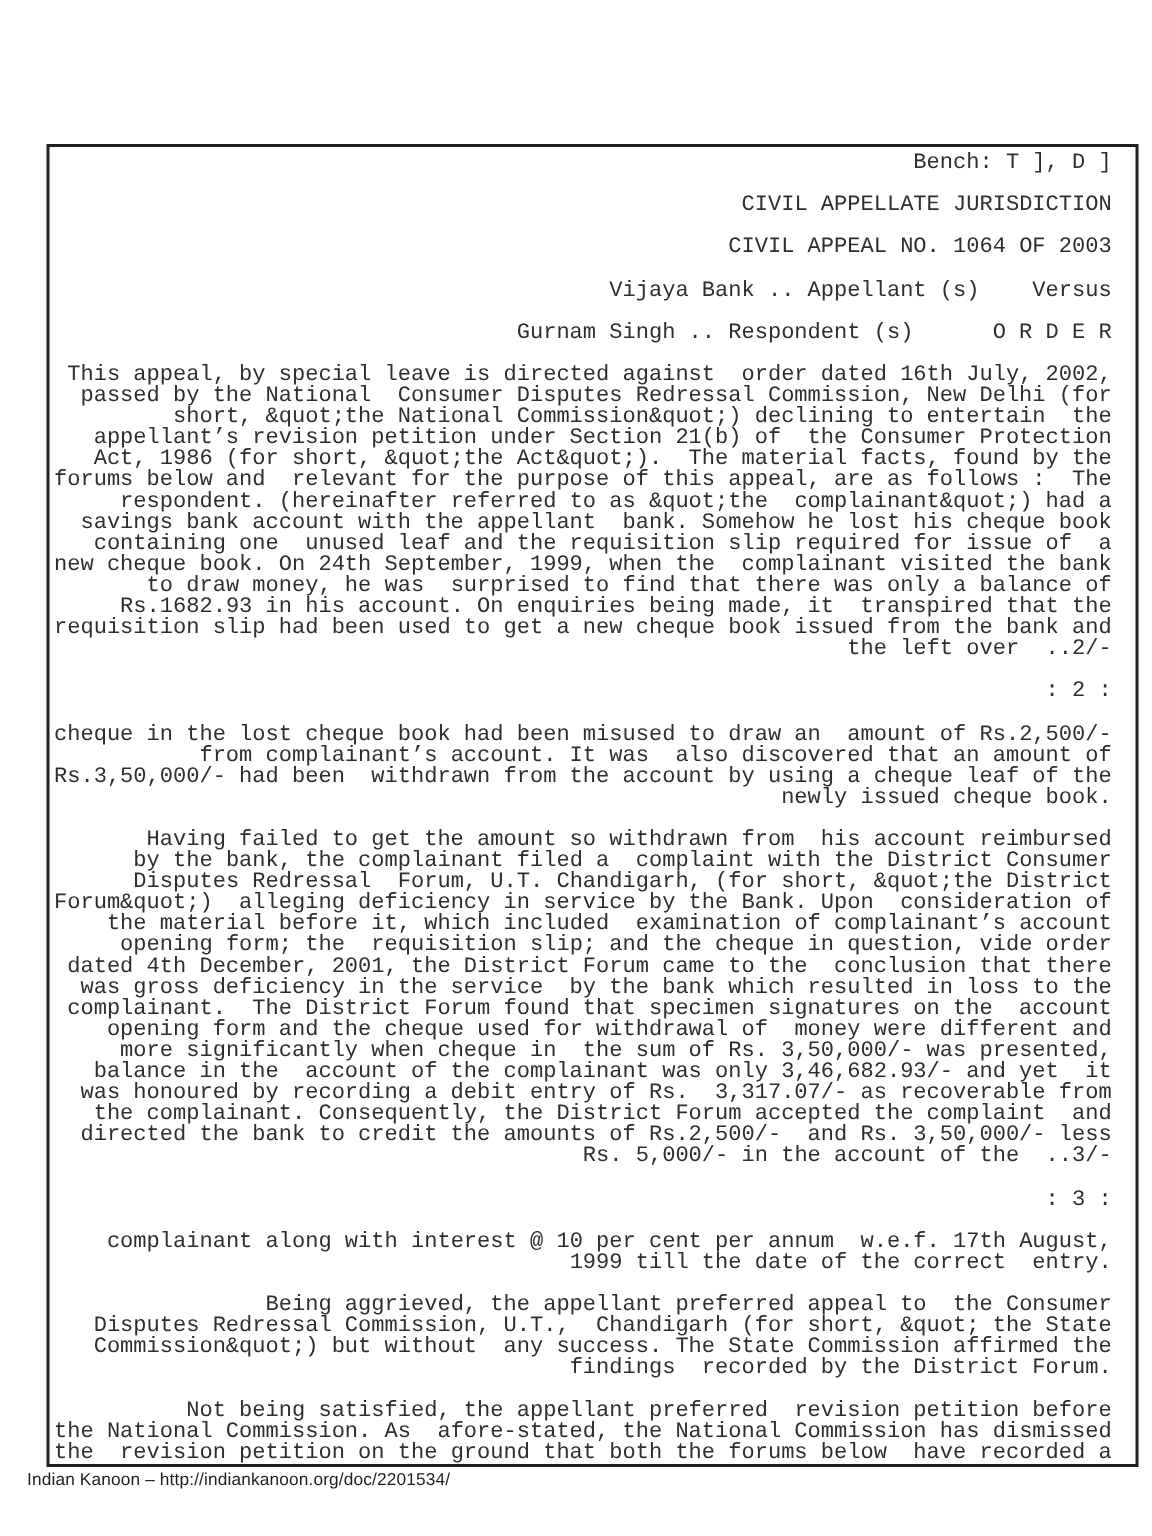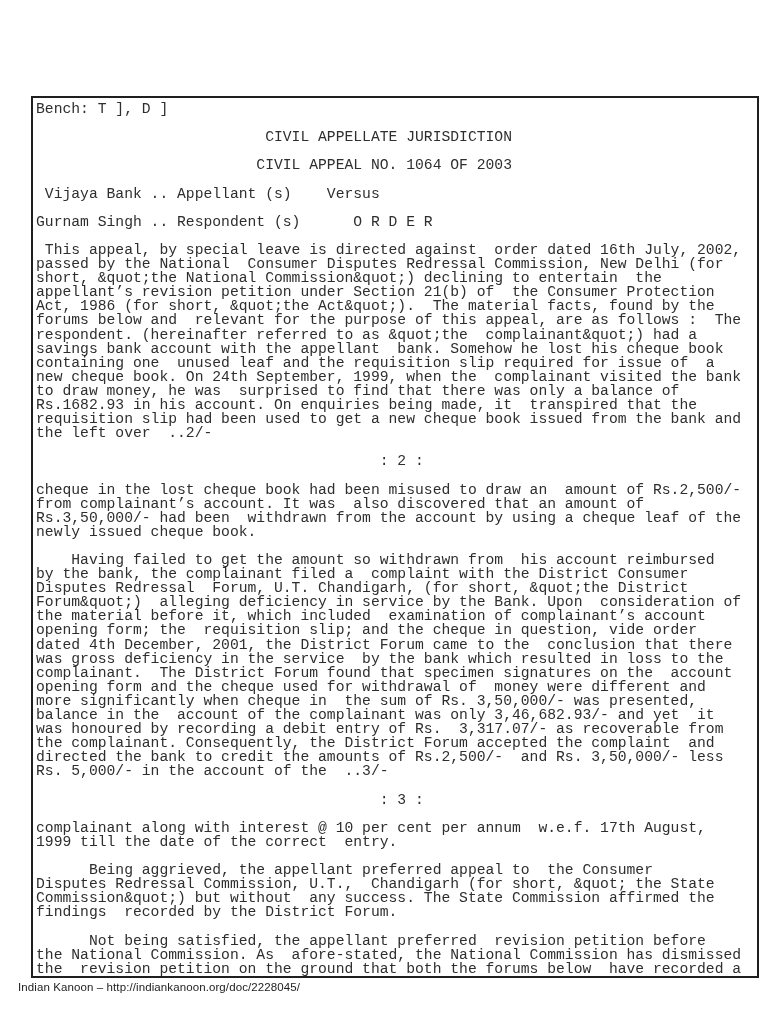--- a/index.html
+++ b/index.html
@@ -26,20 +26,21 @@
   }
   .doc-text {
     position: absolute;
     left: 3px;
     top: 4px;
     font-family: "Liberation Mono", "DejaVu Sans Mono", monospace;
     font-size: 14.7px;
     line-height: 14.1px;
     color: #2e2e2e;
     white-space: pre;
+    text-align: right;
   }
   .doc-line {
     min-height: 14.1px;
     white-space: pre;
   }
   .footer {
     position: absolute;
     left: 18px;
     top: 981px;
     font-size: 11.5px;
@@ -50,16 +51,16 @@
 </head>
 <body>
 
 <div class="page">
 
   <div class="doc-box">
     <div class="doc-text"><div class="doc-line">Bench: T ], D ]</div><div class="doc-line"></div><div class="doc-line">                          CIVIL APPELLATE JURISDICTION</div><div class="doc-line"></div><div class="doc-line">                         CIVIL APPEAL NO. 1064 OF 2003</div><div class="doc-line"></div><div class="doc-line"> Vijaya Bank .. Appellant (s)    Versus</div><div class="doc-line"></div><div class="doc-line">Gurnam Singh .. Respondent (s)      O R D E R</div><div class="doc-line"></div><div class="doc-line"> This appeal, by special leave is directed against  order dated 16th July, 2002,</div><div class="doc-line">passed by the National  Consumer Disputes Redressal Commission, New Delhi (for</div><div class="doc-line">short, &amp;quot;the National Commission&amp;quot;) declining to entertain  the</div><div class="doc-line">appellant’s revision petition under Section 21(b) of  the Consumer Protection</div><div class="doc-line">Act, 1986 (for short, &amp;quot;the Act&amp;quot;).  The material facts, found by the</div><div class="doc-line">forums below and  relevant for the purpose of this appeal, are as follows :  The</div><div class="doc-line">respondent. (hereinafter referred to as &amp;quot;the  complainant&amp;quot;) had a</div><div class="doc-line">savings bank account with the appellant  bank. Somehow he lost his cheque book</div><div class="doc-line">containing one  unused leaf and the requisition slip required for issue of  a</div><div class="doc-line">new cheque book. On 24th September, 1999, when the  complainant visited the bank</div><div class="doc-line">to draw money, he was  surprised to find that there was only a balance of</div><div class="doc-line">Rs.1682.93 in his account. On enquiries being made, it  transpired that the</div><div class="doc-line">requisition slip had been used to get a new cheque book issued from the bank and</div><div class="doc-line">the left over  ..2/-</div><div class="doc-line"></div><div class="doc-line">                                       : 2 :</div><div class="doc-line"></div><div class="doc-line">cheque in the lost cheque book had been misused to draw an  amount of Rs.2,500/-</div><div class="doc-line">from complainant’s account. It was  also discovered that an amount of</div><div class="doc-line">Rs.3,50,000/- had been  withdrawn from the account by using a cheque leaf of the</div><div class="doc-line">newly issued cheque book.</div><div class="doc-line"></div><div class="doc-line">    Having failed to get the amount so withdrawn from  his account reimbursed</div><div class="doc-line">by the bank, the complainant filed a  complaint with the District Consumer</div><div class="doc-line">Disputes Redressal  Forum, U.T. Chandigarh, (for short, &amp;quot;the District</div><div class="doc-line">Forum&amp;quot;)  alleging deficiency in service by the Bank. Upon  consideration of</div><div class="doc-line">the material before it, which included  examination of complainant’s account</div><div class="doc-line">opening form; the  requisition slip; and the cheque in question, vide order</div><div class="doc-line">dated 4th December, 2001, the District Forum came to the  conclusion that there</div><div class="doc-line">was gross deficiency in the service  by the bank which resulted in loss to the</div><div class="doc-line">complainant.  The District Forum found that specimen signatures on the  account</div><div class="doc-line">opening form and the cheque used for withdrawal of  money were different and</div><div class="doc-line">more significantly when cheque in  the sum of Rs. 3,50,000/- was presented,</div><div class="doc-line">balance in the  account of the complainant was only 3,46,682.93/- and yet  it</div><div class="doc-line">was honoured by recording a debit entry of Rs.  3,317.07/- as recoverable from</div><div class="doc-line">the complainant. Consequently, the District Forum accepted the complaint  and</div><div class="doc-line">directed the bank to credit the amounts of Rs.2,500/-  and Rs. 3,50,000/- less</div><div class="doc-line">Rs. 5,000/- in the account of the  ..3/-</div><div class="doc-line"></div><div class="doc-line">                                       : 3 :</div><div class="doc-line"></div><div class="doc-line">complainant along with interest @ 10 per cent per annum  w.e.f. 17th August,</div><div class="doc-line">1999 till the date of the correct  entry.</div><div class="doc-line"></div><div class="doc-line">      Being aggrieved, the appellant preferred appeal to  the Consumer</div><div class="doc-line">Disputes Redressal Commission, U.T.,  Chandigarh (for short, &amp;quot; the State</div><div class="doc-line">Commission&amp;quot;) but without  any success. The State Commission affirmed the</div><div class="doc-line">findings  recorded by the District Forum.</div><div class="doc-line"></div><div class="doc-line">      Not being satisfied, the appellant preferred  revision petition before</div><div class="doc-line">the National Commission. As  afore-stated, the National Commission has dismissed</div><div class="doc-line">the  revision petition on the ground that both the forums below  have recorded a</div></div>
   </div>
 
   <div class="footer">
-    <span>Indian Kanoon – http://indiankanoon.org/doc/2228045/</span>
+    <span>Indian Kanoon – http://indiankanoon.org/doc/2201534/</span>
   </div>
 
 </div>
 
 </body></html>

